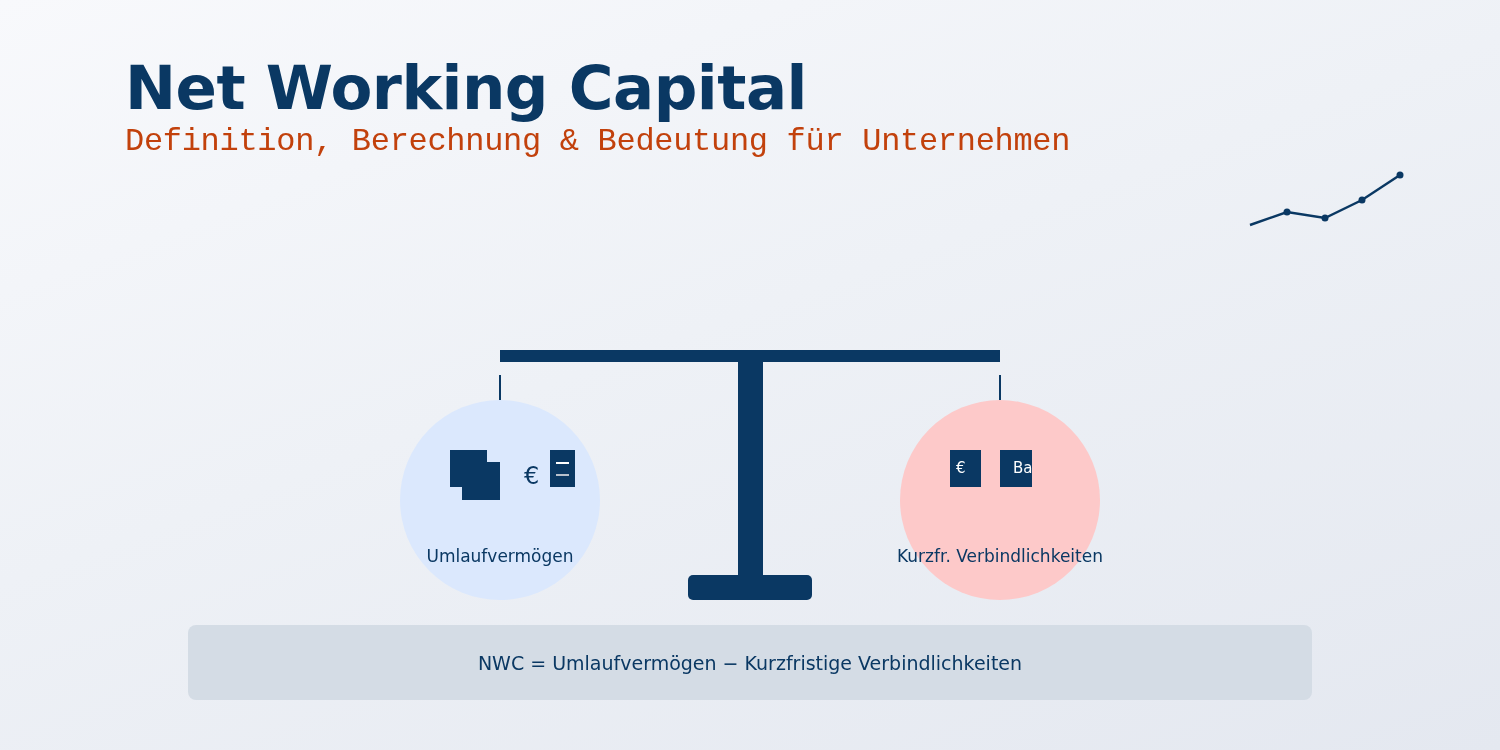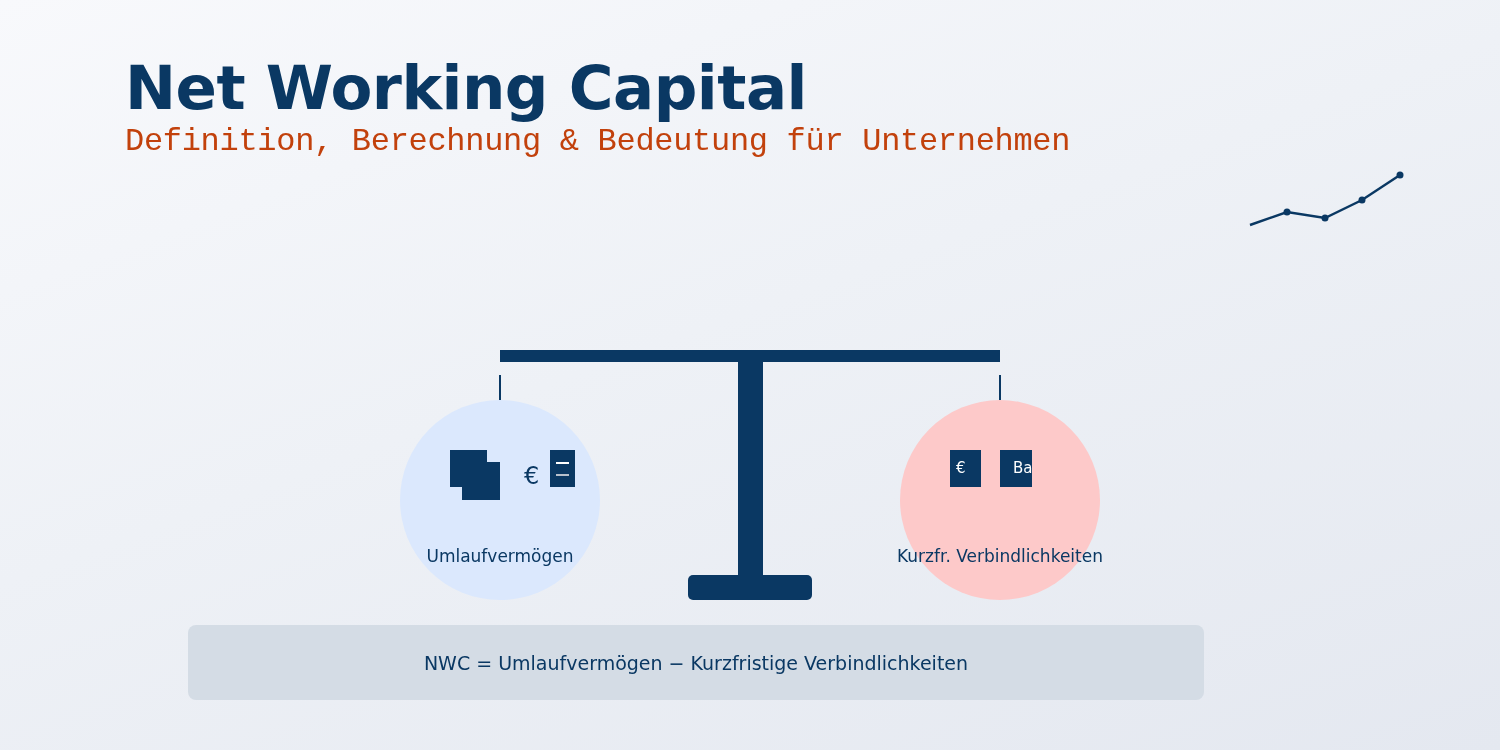--- a/index.html
+++ b/index.html
@@ -35,21 +35,21 @@
   .sq { position:absolute; background:#0a3863; }
   .euro-glyph {
     position:absolute; left:524px; top:462px; font-size:24px; color:#0a3863;
     font-family:"DejaVu Sans", sans-serif;
   }
   .doc-line { position:absolute; left:556px; width:13px; height:1.5px; }
   .rbox { position:absolute; top:450px; height:37px; background:#0a3863; color:#fff;
     font-size:15px; overflow:hidden; white-space:nowrap; line-height:37px;
     font-family:"DejaVu Sans", sans-serif; }
   .formula {
-    position:absolute; left:188px; top:625px; width:1016px; height:75px;
+    position:absolute; left:188px; top:625px; width:1124px; height:75px;
     background:#d4dce5; border-radius:8px;
     display:flex; align-items:center; justify-content:center;
     font-size:19px; color:#0a3863; font-family:"DejaVu Sans", sans-serif;
   }
 </style>
 </head>
 <body>
 
 <div class="title">Net Working Capital</div>
 <div class="subtitle">Definition, Berechnung &amp; Bedeutung für Unternehmen</div>

